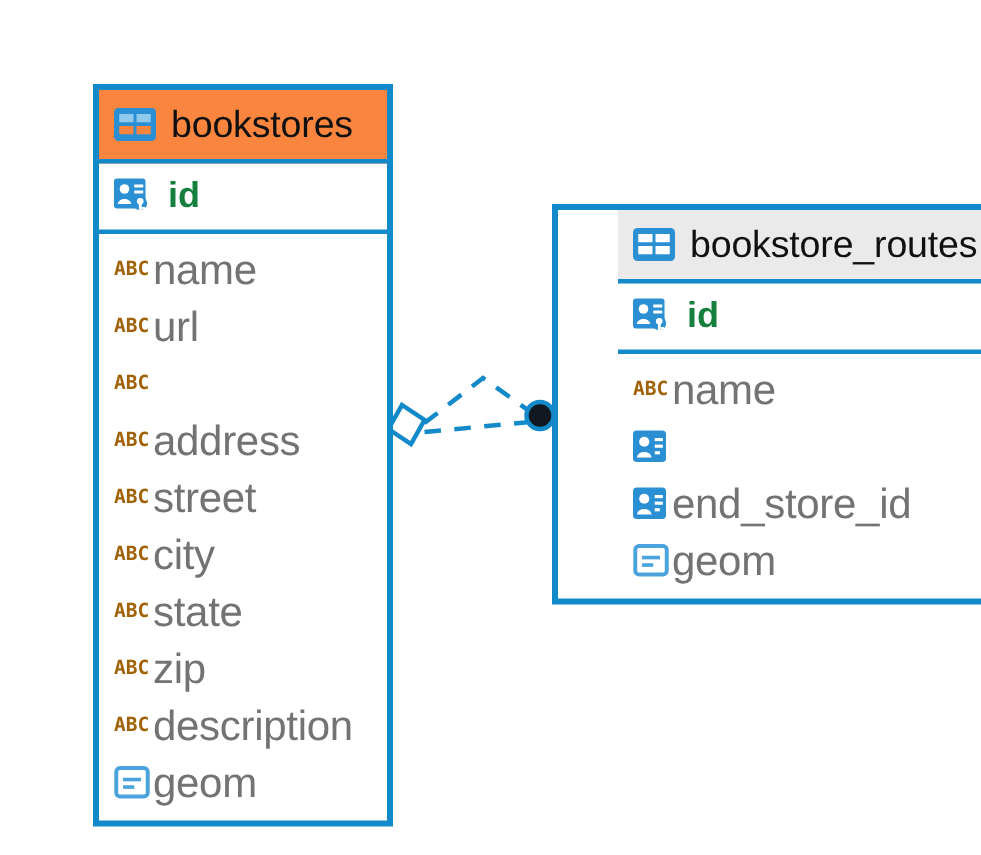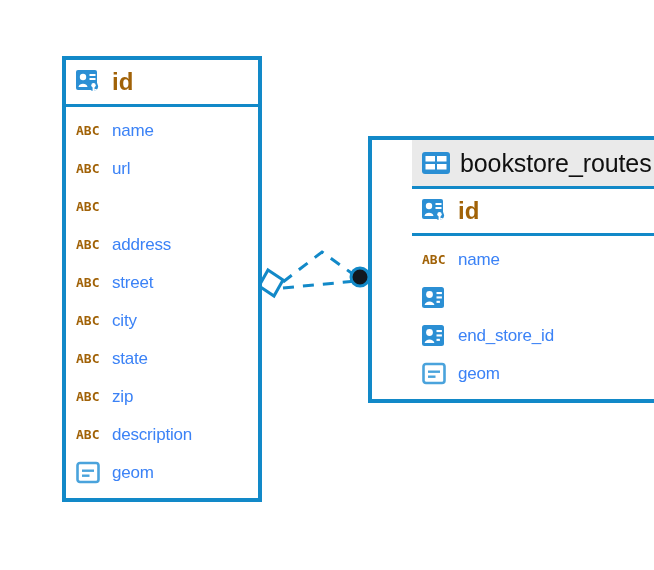--- a/index.html
+++ b/index.html
@@ -58,38 +58,37 @@
     display: flex;
     align-items: center;
     box-sizing: border-box;
     height: 47px;
     padding-left: 10px;
     border-bottom: 3px solid #1289c8;
   }
   .pk-label {
     font-size: 24px;
     font-weight: bold;
-    color: #a16207;
+    color: #15803d;
     margin-left: 10px;
   }
 
   .fields {
     padding-top: 5px;
     padding-bottom: 6px;
   }
   .field-row {
     display: flex;
     align-items: center;
     height: 38px;
     padding-left: 10px;
   }
   .field-label {
-    font-size: 17px;
-    color: #3b82f6;
-    margin-left: 10px;
+    font-size: 28px;
+    color: #737373;
     white-space: nowrap;
     letter-spacing: -0.2px;
   }
 
   
   .icon {
     flex: 0 0 auto;
     display: block;
     line-height: 0;
   }
@@ -124,20 +123,32 @@
       <path d="M 268 270 L 283 280 L 274 296 L 259 286 Z" fill="#ffffff" stroke="#1289c8" stroke-width="3" stroke-linejoin="miter"></path>
     </g>
 
     <g>
       <circle cx="360" cy="277" r="9" fill="#111820" stroke="#1289c8" stroke-width="3"></circle>
     </g>
   </svg>
 
   <div class="entity" id="entity-bookstores" style="left:62px; top:56px; width:200px;">
 
+    <div class="entity-header accent-orange">
+      <span class="icon icon-table">
+        <svg viewBox="0 0 28 22" width="28" height="22">
+          <rect x="0" y="0" width="28" height="22" rx="3" fill="#2b8fd4"></rect>
+          <rect x="3.5" y="4" width="9.5" height="5.5" fill="#8fc9ec"></rect>
+          <rect x="15" y="4" width="9.5" height="5.5" fill="#8fc9ec"></rect>
+          <rect x="3.5" y="12" width="9.5" height="5.5" fill="#f9853f"></rect>
+          <rect x="15" y="12" width="9.5" height="5.5" fill="#f9853f"></rect>
+        </svg>
+      </span>
+      <span class="entity-title">bookstores</span>
+    </div>
 
     <div class="pk-row">
       <span class="icon icon-key">
         <svg viewBox="0 0 26 26" width="26" height="26">
           <rect x="0" y="1" width="21" height="20" rx="2" fill="#2b8fd4"></rect>
           <circle cx="7" cy="8" r="3.2" fill="#ffffff"></circle>
           <path d="M 2.5 18 C 3.2 13.6 10.8 13.6 11.5 18 Z" fill="#ffffff"></path>
           <rect x="13.5" y="5" width="6" height="2" fill="#ffffff"></rect>
           <rect x="13.5" y="9" width="6" height="2" fill="#ffffff"></rect>
           <circle cx="17.5" cy="17.5" r="4.6" fill="#2b8fd4"></circle>

